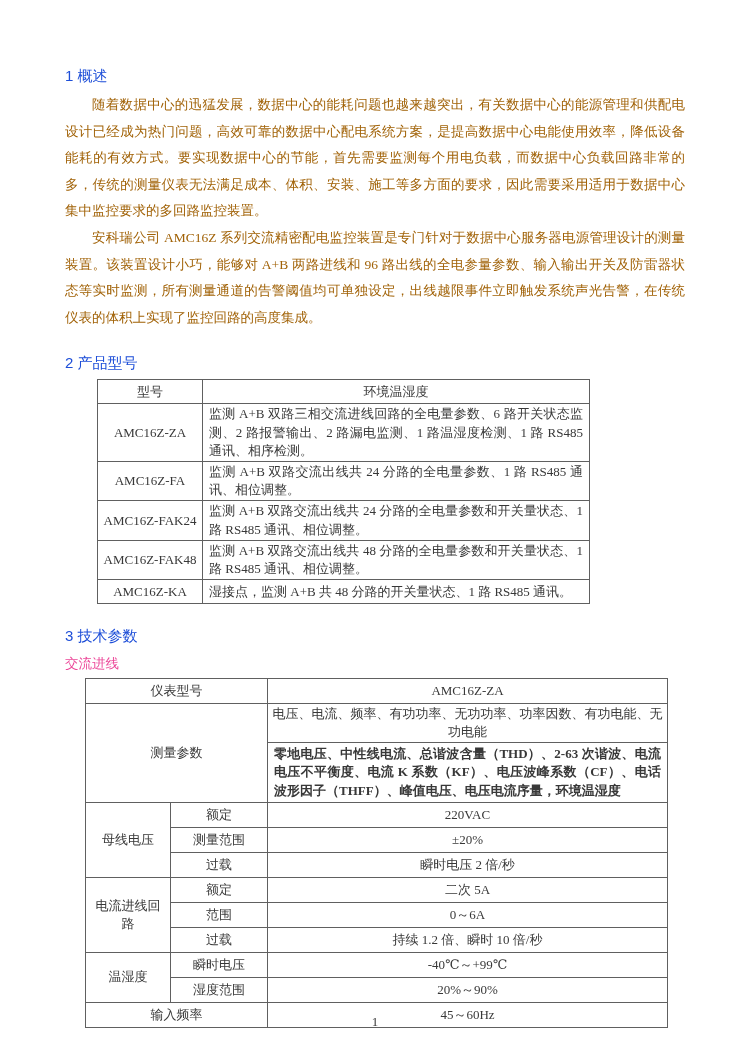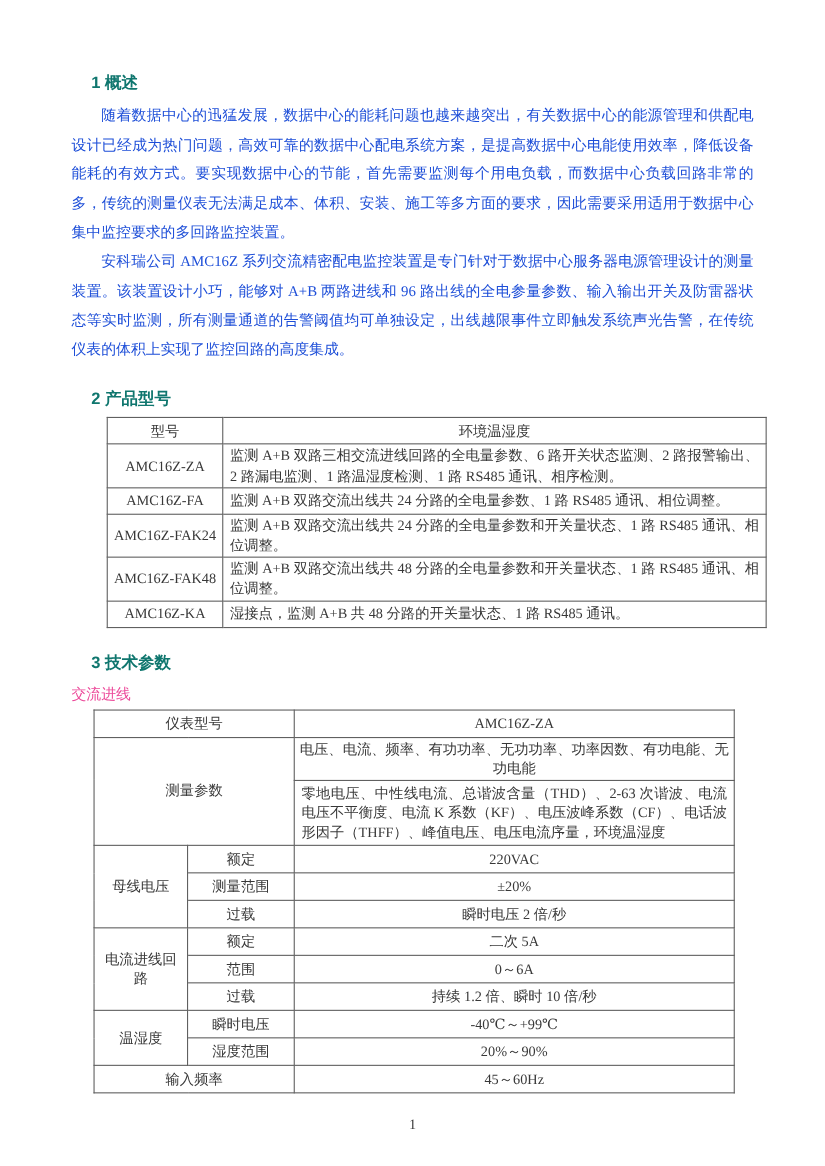--- a/index.html
+++ b/index.html
@@ -9,49 +9,49 @@
     background:#ffffff;
     color:#3a3a3a;
     font-family:"Liberation Serif","DejaVu Serif",serif;
     overflow:hidden;
     box-sizing:border-box;
   }
   .content { padding:66px 65px 0 65px; }
 
   .sec-heading {
     font-family:"Liberation Sans","DejaVu Sans",sans-serif;
-    font-size:15px; font-weight:bold; color:#0f766e;
-    margin:0 0 6px 18px; line-height:20px;
+    font-size:15px; font-weight:normal; color:#1d4ed8;
+    margin:0 0 6px 0; line-height:20px;
   }
   .sec-heading.mt { margin-top:22px; }
 
   p.body-text {
     margin:0; text-indent:2em; text-align:justify;
-    font-size:13.5px; line-height:26.6px; color:#1d4ed8;
+    font-size:13.5px; line-height:26.6px; color:#a16207;
   }
 
   .sub-label { font-size:13.5px; color:#ec4899; margin:8px 0 4px 0; line-height:20px; }
 
   table { border-collapse:collapse; table-layout:fixed; font-size:13px; color:#383838; }
   td { border:1px solid #606060; vertical-align:middle; }
 
   
-  .models-table { margin:4px 0 0 32px; width:600px; }
+  .models-table { margin:4px 0 0 32px; width:493px; }
   .models-table col.c-model { width:105px; }
   .models-table td.model { text-align:center; height:21px; padding:1px 2px; }
   .models-table td.desc { text-align:left; padding:1px 6px; line-height:18.2px; text-align:justify; }
   .models-table td.th { text-align:center; height:21px; font-size:13px; }
 
   
   .spec-table { margin:2px 0 0 20px; width:582px;padding-left:43px; }
   .spec-table col.c1 { width:85px; }
   .spec-table col.c2 { width:97px; }
   .spec-table col.c3 { width:400px; }
   .spec-table td { text-align:center; height:22px; padding:1px 4px; }
-  .spec-table td.left { text-align:left; padding:2px 6px; line-height:18.2px; text-align:justify; }
+  .spec-table td.left { text-align:left; padding:2px 6px; line-height:18.2px; text-align:justify;font-weight:bold; }
 
   .page-number {
     position:absolute; bottom:30px; left:0; width:100%;
     text-align:center; font-size:13px; color:#3a3a3a;
   }
 </style>
 </head>
 <body>
 
 <div class="page">

